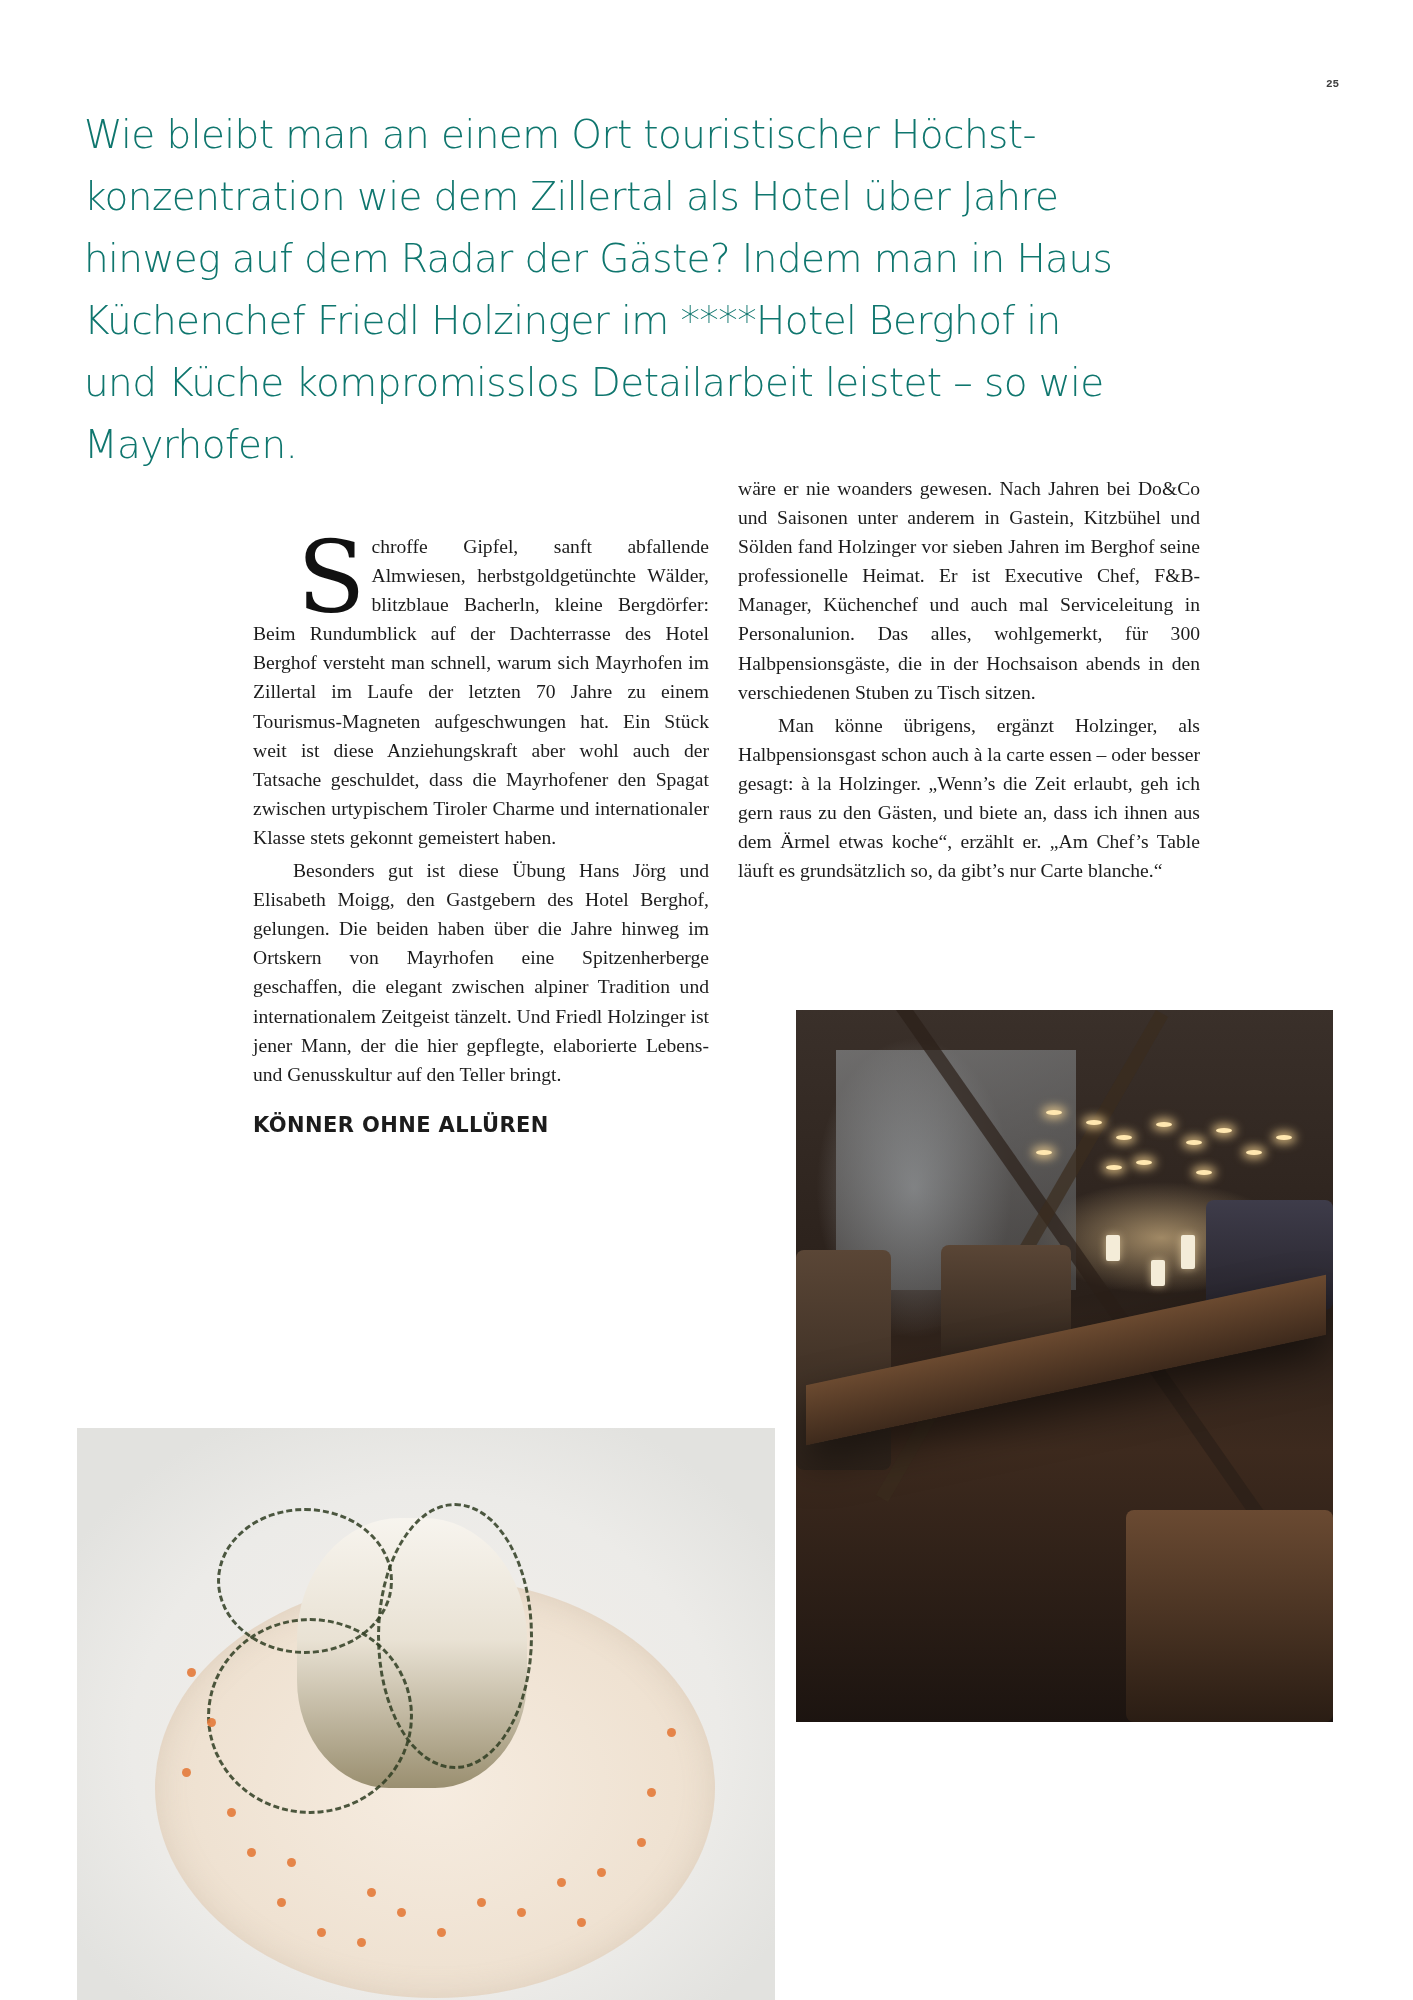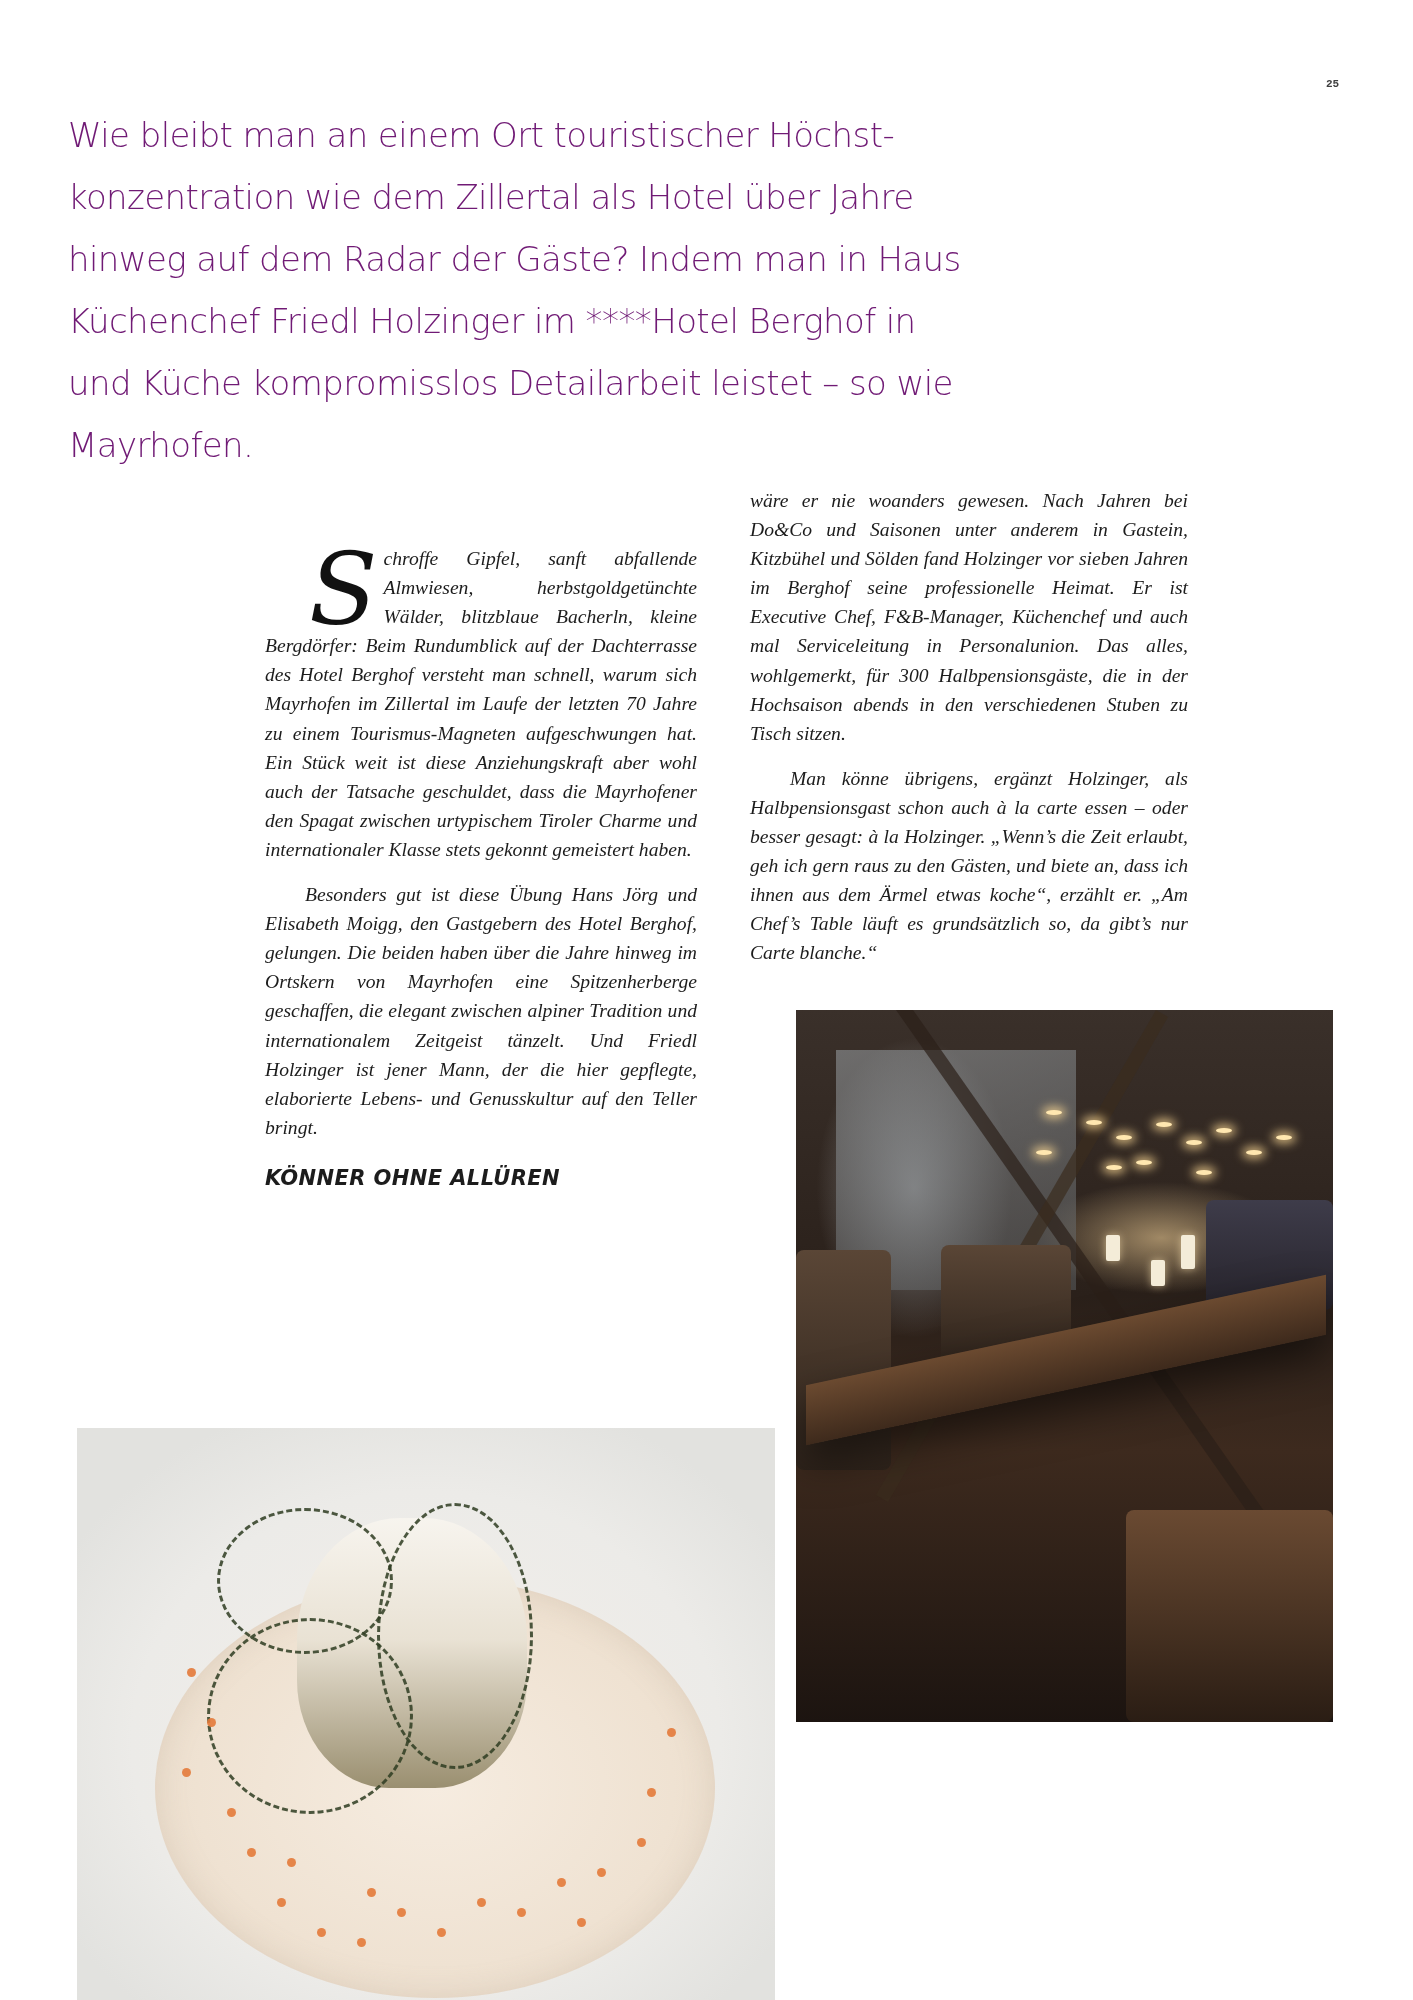--- a/index.html
+++ b/index.html
@@ -6,33 +6,33 @@
   body {
     width: 1413px; height: 2000px; position: relative; overflow: hidden;
     font-family: "DejaVu Serif", "Liberation Serif", serif; color: #1a1a1a;
   }
   .page-number {
     position: absolute; left: 1326px; top: 78px;
     font-family: Liberation Mono, monospace;
     font-weight: bold; font-size: 11px; color: #404040;
   }
   .intro {
-    position: absolute; left: 68px; top: 104px; width: 1000px;
+    position: absolute; left: 84px; top: 104px; width: 1000px;
     font-family: "DejaVu Sans", "Liberation Sans", sans-serif;
-    font-weight: 200; font-size: 34px; line-height: 62px; color: #701a75;
+    font-weight: 200; font-size: 39px; line-height: 62px; color: #0f766e;
     letter-spacing: -0.6px;
   }
   .intro span { display: block; white-space: nowrap; }
   .col {
     position: absolute;
     font-family: "Liberation Serif", "DejaVu Serif", serif;
     font-size: 19.6px; line-height: 29.1px; color: #1c1c1c;
     text-align: justify; hyphens: manual;
   }
-  .col p { margin: 16px; font-style: italic; }
+  .col p { margin: 4px; }
   .col p.indent { text-indent: 40px; }
   .col-left { left: 249px; top: 528px; width: 464px; }
   .col-right { left: 734px; top: 470px; width: 470px; }
   .dropcap {
     float: left; font-size: 100px; line-height: 76px;
     margin: 8px 6px 0 44px; font-family: "DejaVu Serif", "Liberation Serif", serif;
     color: #111;
   }
   .subhead {
     font-family: "DejaVu Sans", "Liberation Sans", sans-serif;

